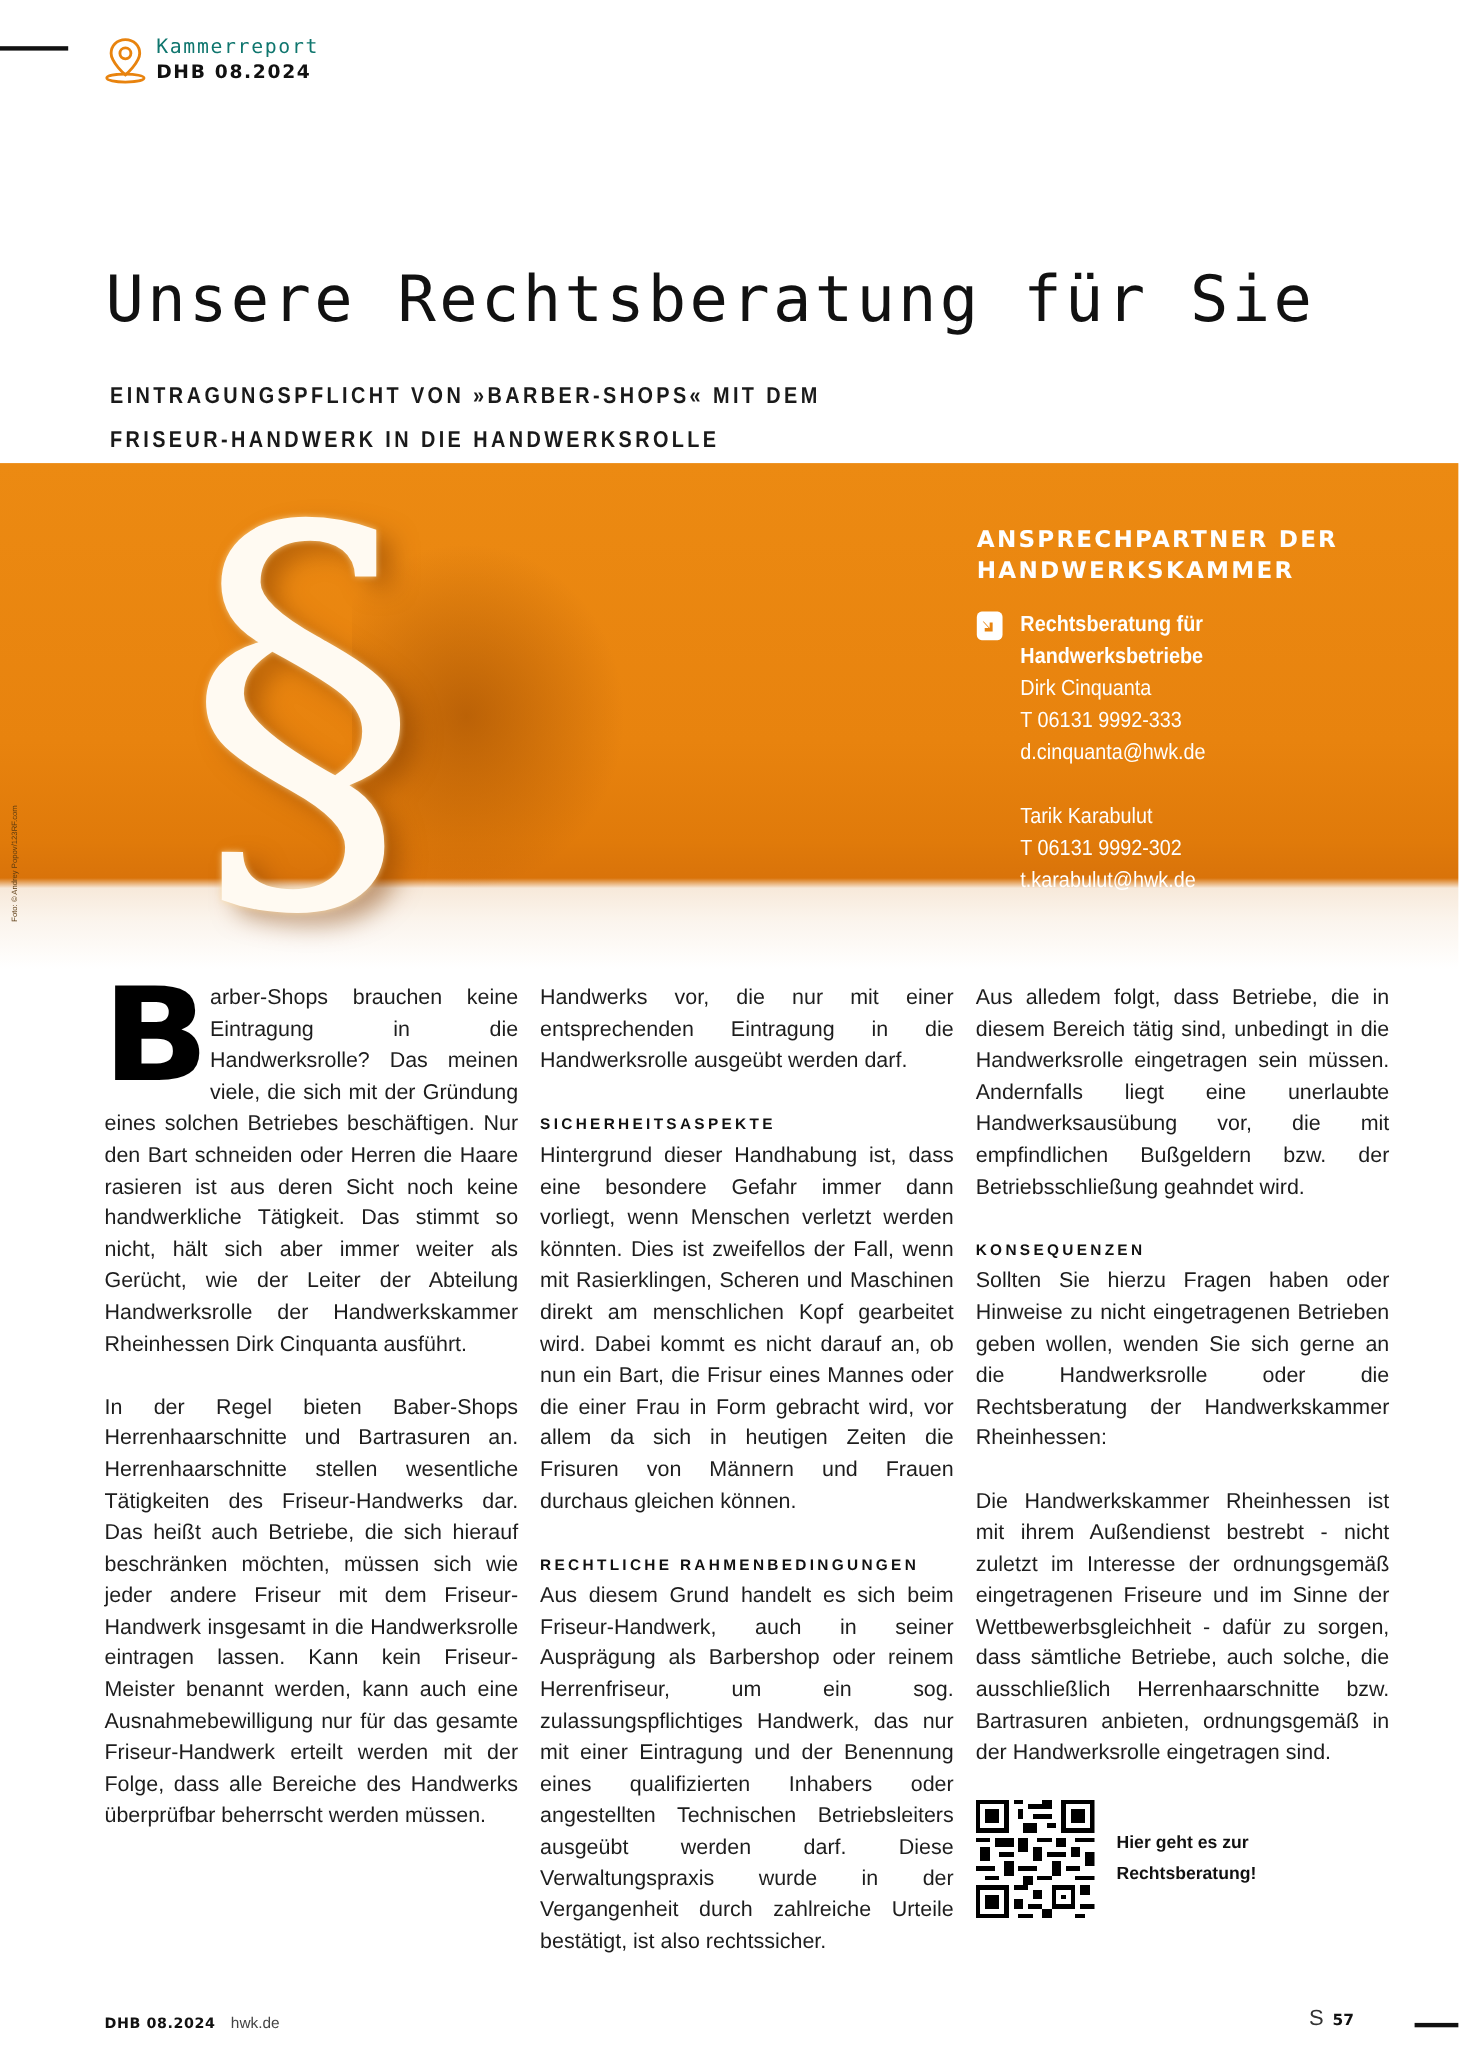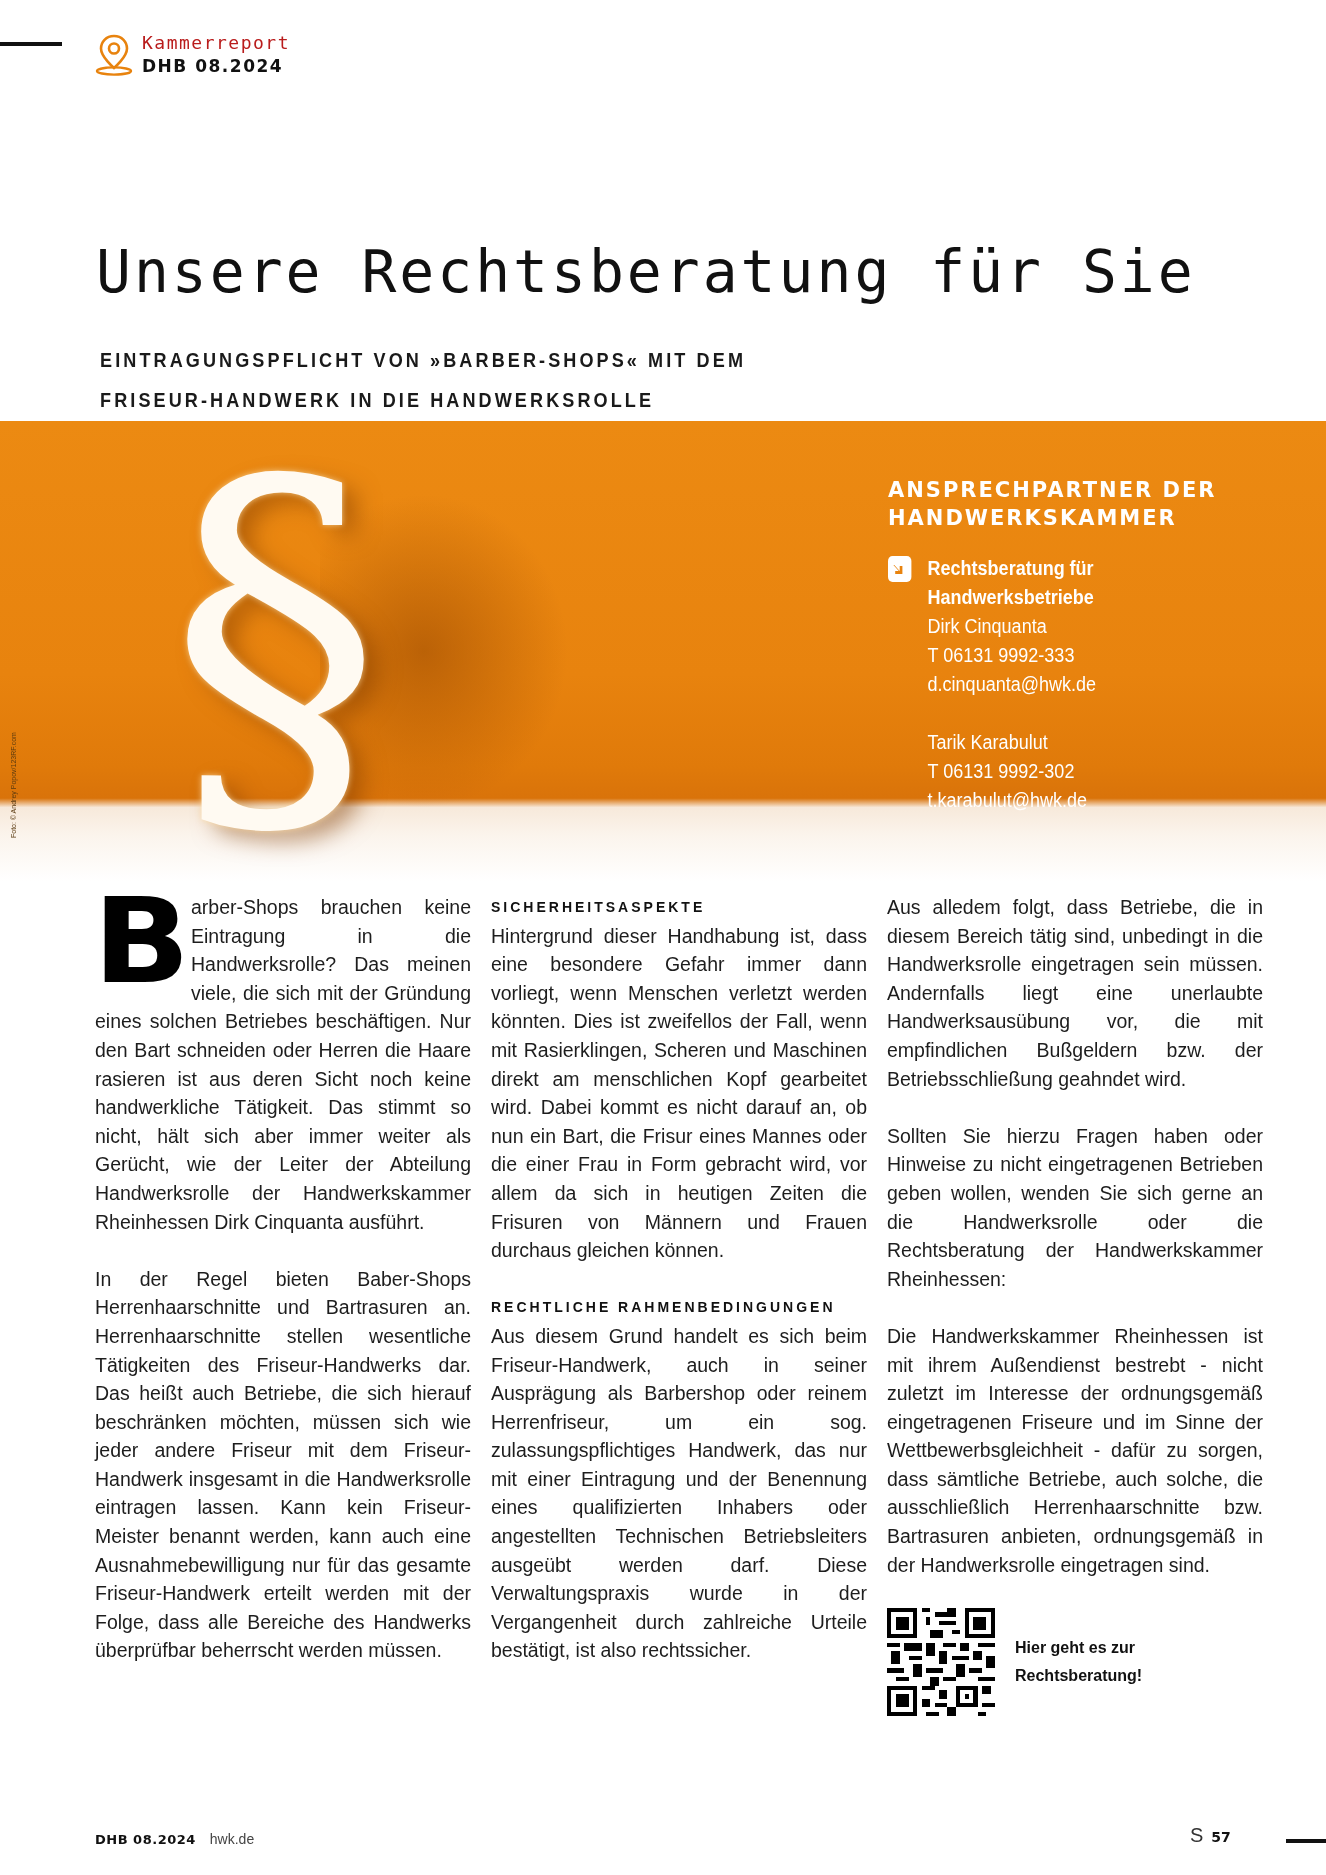--- a/index.html
+++ b/index.html
@@ -3,21 +3,21 @@
 <meta charset="utf-8">
 <style>
   * { box-sizing: border-box; margin: 0; padding: 0; }
   html, body { width: 1326px; height: 1875px; background: #ffffff; overflow: hidden; }
   body { position: relative; font-family: "Liberation Sans", sans-serif; color: #1a1a1a; }
 
   .top-rule { position: absolute; left: 0; top: 42px; width: 62px; height: 4px; background: #111; }
   .header { position: absolute; left: 94px; top: 32px; display: flex; align-items: flex-start; }
   .pin { width: 40px; height: 46px; margin-right: 8px; }
   .header-text { display: flex; flex-direction: column; }
-  .kicker { font-family: "DejaVu Sans Mono", monospace; font-size: 18px; letter-spacing: 1.5px; color: #b91c1c; line-height: 22px; }
+  .kicker { font-family: "DejaVu Sans Mono", monospace; font-size: 18px; letter-spacing: 1.5px; color: #0f766e; line-height: 22px; }
   .issue { font-family: "DejaVu Sans", sans-serif; font-weight: bold; font-size: 17px; letter-spacing: 1.5px; color: #111; line-height: 24px; }
 
   .title { position: absolute; left: 96px; top: 238px; font-family: "DejaVu Sans Mono", monospace; font-size: 58px; letter-spacing: 3px; color: #111; font-weight: normal; white-space: nowrap; }
   .subtitle { position: absolute; left: 100px; top: 340px; font-family: "Liberation Sans", sans-serif; font-size: 21px; font-weight: bold; letter-spacing: 3.6px; line-height: 40px; color: #1a1a1a; transform: scaleX(0.86); transform-origin: left top; white-space: nowrap; }
 
   .hero { position: absolute; left: 0; top: 421px; width: 1326px; height: 460px; overflow: hidden;
     background: linear-gradient(180deg, #ec8a12 0%, #e8830e 55%, #e07a0a 75%, #d9730a 82%, #f7e9da 84%, #fbf4ec 90%, #ffffff 100%); }
   .hero-shadow { position: absolute; left: 320px; top: 60px; width: 260px; height: 340px; background: radial-gradient(ellipse at 40% 50%, rgba(150,70,0,0.55), rgba(150,70,0,0) 65%); }
   .hero-paragraph { position: absolute; left: 168px; top: 20px; font-family: "DejaVu Serif", serif; font-size: 430px; line-height: 400px; color: #fffaf2; text-shadow: 0 0 6px rgba(255,220,160,0.8), 14px 10px 22px rgba(130,60,0,0.5); }
   .photo-credit { position: absolute; left: 10px; top: 838px; transform: rotate(-90deg); transform-origin: left top; font-size: 7px; color: #5a3a10; white-space: nowrap; font-family: "Liberation Sans", sans-serif; }
@@ -100,27 +100,29 @@
     <div>t.karabulut@hwk.de</div>
   </div>
 </div>
 
 <div class="columns">
   <div class="col">
     <p><span class="dropcap">B</span><span>arber-Shops brauchen keine Eintragung in die Handwerksrolle? Das meinen viele, die sich mit der Gründung eines solchen Betriebes beschäftigen. Nur den Bart schneiden oder Herren die Haare rasieren ist aus deren Sicht noch keine handwerkliche Tätigkeit. Das stimmt so nicht, hält sich aber immer weiter als Gerücht, wie der Leiter der Abteilung Handwerksrolle der Handwerkskammer Rheinhessen Dirk Cinquanta ausführt.</span></p>
     <p>In der Regel bieten Baber-Shops Herrenhaarschnitte und Bartrasuren an. Herrenhaarschnitte stellen wesentliche Tätigkeiten des Friseur-Handwerks dar. Das heißt auch Betriebe, die sich hierauf beschränken möchten, müssen sich wie jeder andere Friseur mit dem Friseur-Handwerk insgesamt in die Handwerksrolle eintragen lassen. Kann kein Friseur-Meister benannt werden, kann auch eine Ausnahmebewilligung nur für das gesamte Friseur-Handwerk erteilt werden mit der Folge, dass alle Bereiche des Handwerks überprüfbar beherrscht werden müssen.</p>
   </div>
   <div class="col">
+    <p>Handwerks vor, die nur mit einer entsprechenden Eintragung in die Handwerksrolle ausgeübt werden darf.</p>
     <h3>SICHERHEITSASPEKTE</h3>
     <p>Hintergrund dieser Handhabung ist, dass eine besondere Gefahr immer dann vorliegt, wenn Menschen verletzt werden könnten. Dies ist zweifellos der Fall, wenn mit Rasierklingen, Scheren und Maschinen direkt am menschlichen Kopf gearbeitet wird. Dabei kommt es nicht darauf an, ob nun ein Bart, die Frisur eines Mannes oder die einer Frau in Form gebracht wird, vor allem da sich in heutigen Zeiten die Frisuren von Männern und Frauen durchaus gleichen können.</p>
     <h3>RECHTLICHE RAHMENBEDINGUNGEN</h3>
     <p>Aus diesem Grund handelt es sich beim Friseur-Handwerk, auch in seiner Ausprägung als Barbershop oder reinem Herrenfriseur, um ein sog. zulassungspflichtiges Handwerk, das nur mit einer Eintragung und der Benennung eines qualifizierten Inhabers oder angestellten Technischen Betriebsleiters ausgeübt werden darf. Diese Verwaltungspraxis wurde in der Vergangenheit durch zahlreiche Urteile bestätigt, ist also rechtssicher.</p>
   </div>
   <div class="col">
     <p>Aus alledem folgt, dass Betriebe, die in diesem Bereich tätig sind, unbedingt in die Handwerksrolle eingetragen sein müssen. Andernfalls liegt eine unerlaubte Handwerksausübung vor, die mit empfindlichen Bußgeldern bzw. der Betriebsschließung geahndet wird.</p>
+    <h3>KONSEQUENZEN</h3>
     <p>Sollten Sie hierzu Fragen haben oder Hinweise zu nicht eingetragenen Betrieben geben wollen, wenden Sie sich gerne an die Handwerksrolle oder die Rechtsberatung der Handwerkskammer Rheinhessen:</p>
     <p>Die Handwerkskammer Rheinhessen ist mit ihrem Außendienst bestrebt - nicht zuletzt im Interesse der ordnungsgemäß eingetragenen Friseure und im Sinne der Wettbewerbsgleichheit - dafür zu sorgen, dass sämtliche Betriebe, auch solche, die ausschließlich Herrenhaarschnitte bzw. Bartrasuren anbieten, ordnungsgemäß in der Handwerksrolle eingetragen sind.</p>
     <div class="qr-block">
       <svg class="qr" viewBox="0 0 25 25" shape-rendering="crispEdges">
         <rect width="25" height="25" fill="#fff"></rect>
         <g fill="#000">
           <rect x="0" y="0" width="7" height="7"></rect>
             <rect x="1" y="1" width="5" height="5" fill="#fff"></rect>
             <rect x="2" y="2" width="3" height="3"></rect>
           <rect x="18" y="0" width="7" height="7"></rect>

